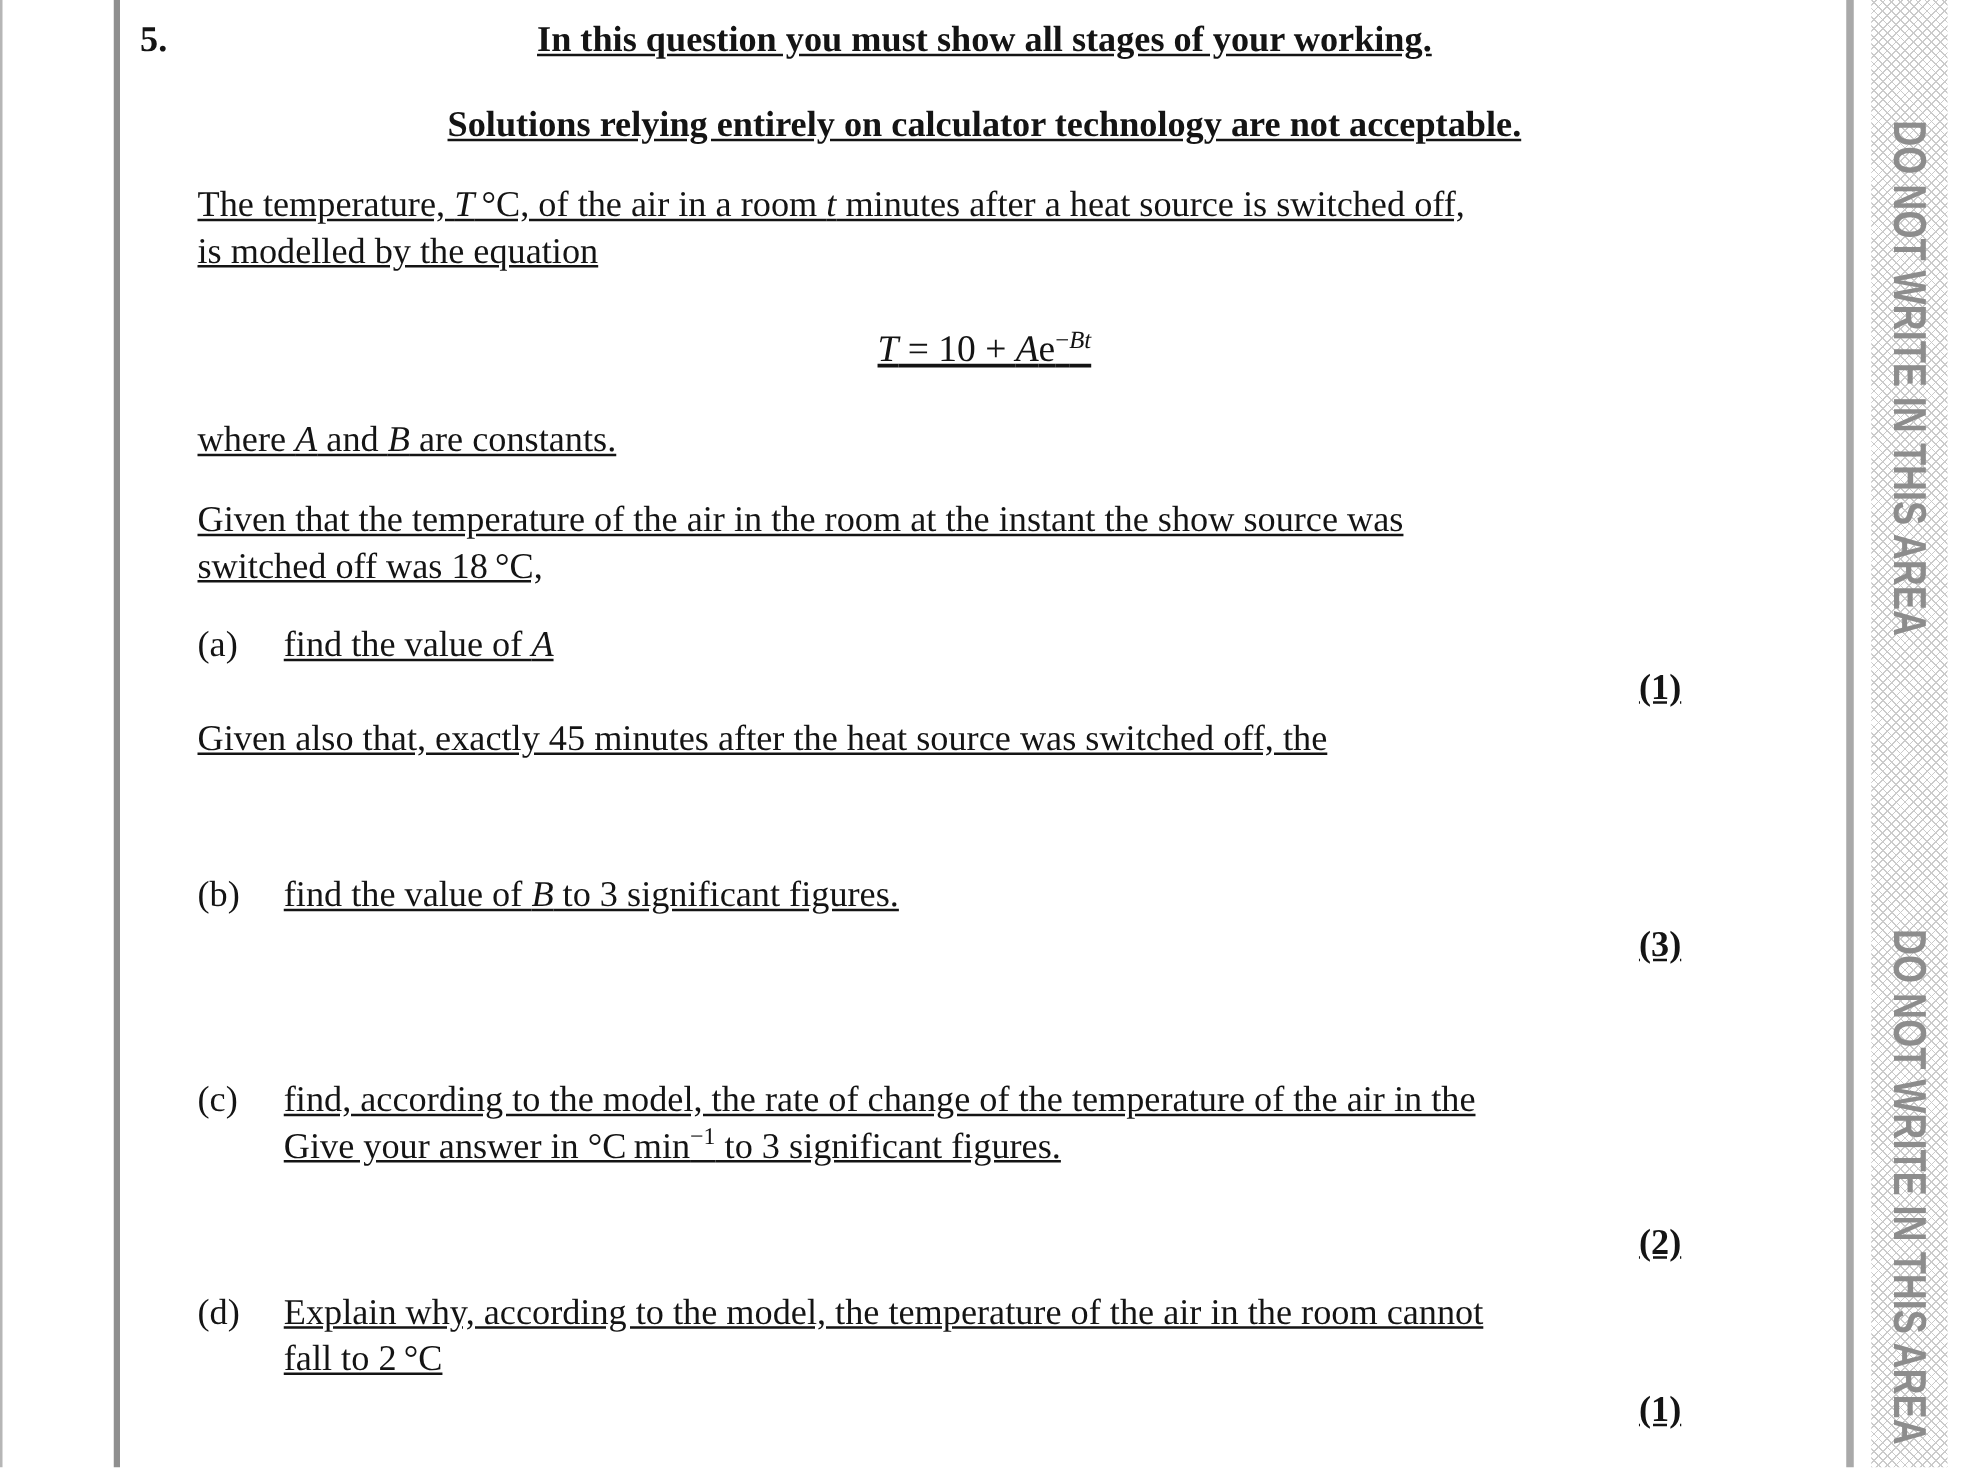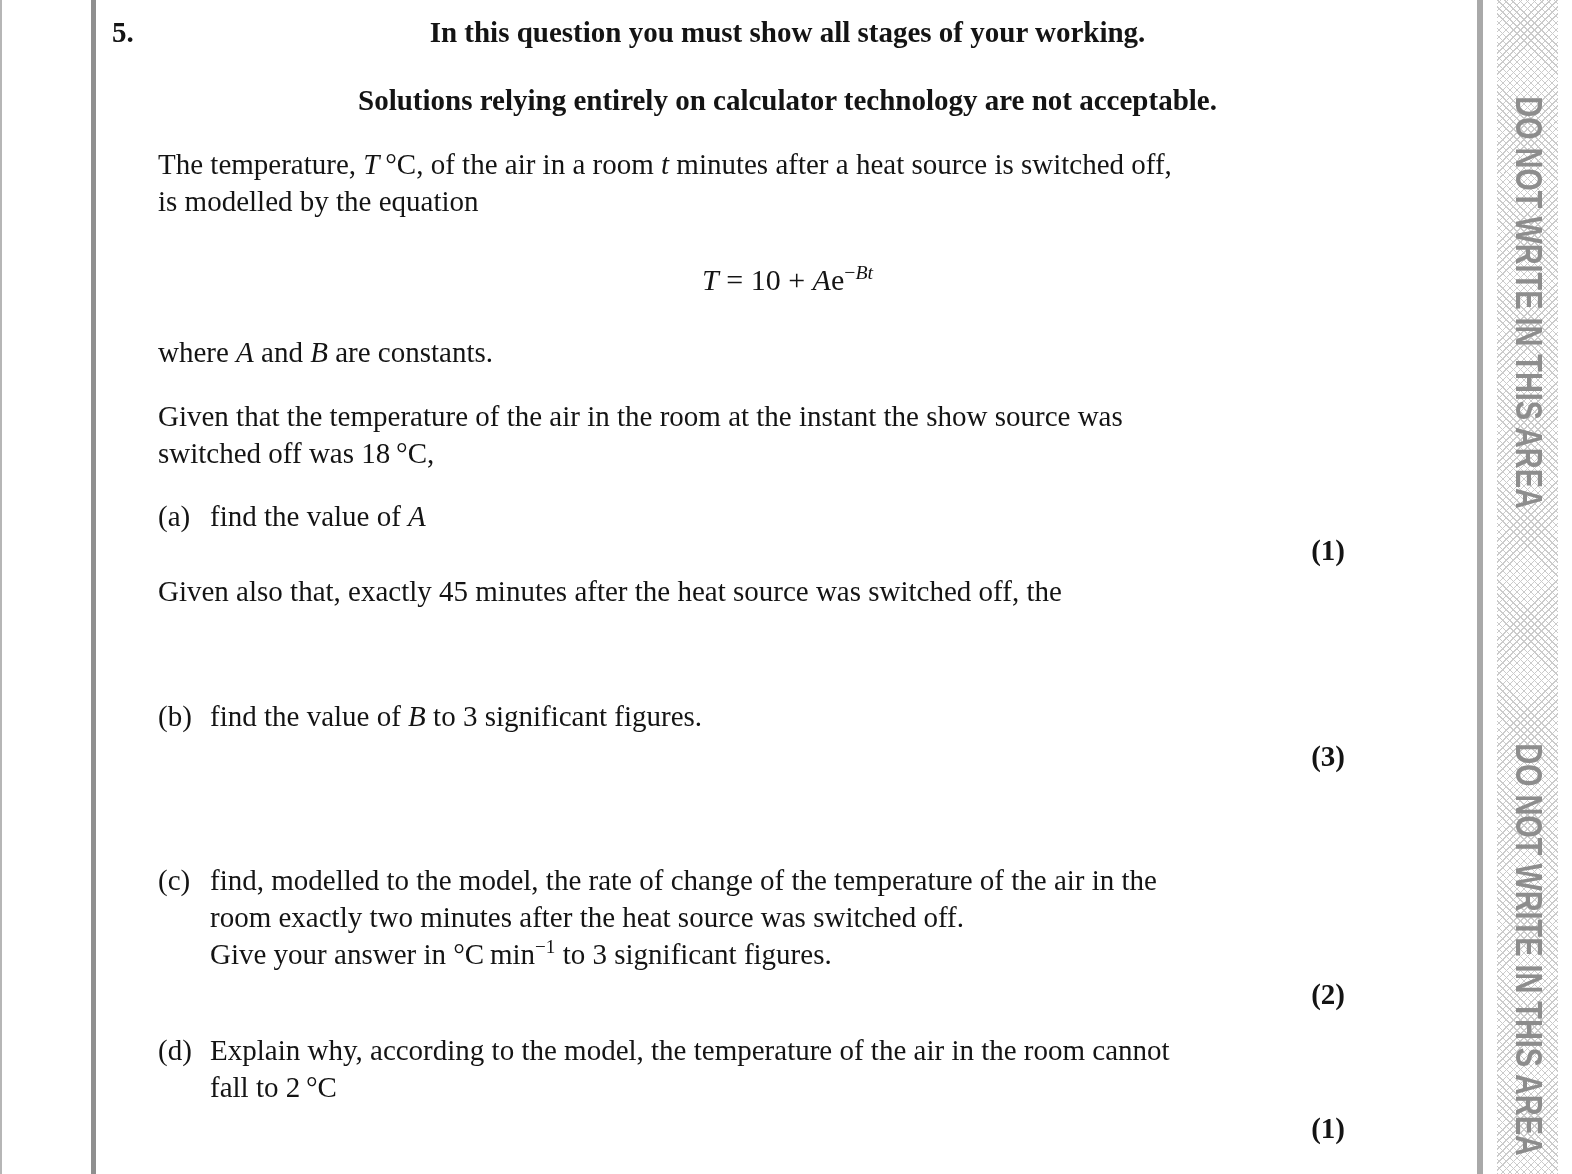--- a/index.html
+++ b/index.html
@@ -5,28 +5,28 @@
   html,body{margin:0;padding:0;}
   body{
     width:1572px;height:1174px;position:relative;overflow:hidden;
     background:#ffffff;color:#141414;
     font-family:"Liberation Serif", serif;
   }
   .left-edge{position:absolute;left:0;top:0;width:2px;height:100%;background:#b6b6b6;}
   .margin-rule{position:absolute;left:91px;top:0;width:5px;height:100%;background:#8f8f8f;}
 
   .content{position:absolute;left:110px;top:0;width:1235px;height:100%;}
-  .blk{position:absolute;font-size:29px;line-height:37px;}
+  .blk{position:absolute;font-size:29px;line-height:37px;text-decoration:underline;}
   .q-number{position:absolute;left:2px;top:14px;font-weight:bold;font-size:29px;line-height:37px;}
   .instr{left:120px;right:0;text-align:center;font-weight:bold;}
   .para{left:48px;right:0;}
   .center-eq{left:120px;right:0;text-align:center;font-size:30px;line-height:56px;}
   .part{left:48px;right:0;}
   .part-label{position:absolute;left:0;top:0;}
-  .part-text{margin-left:52px;}
+  .part-text{margin-left:69px;}
   .mark{left:0;right:0;text-align:right;font-weight:bold;}
   .i{font-style:italic;}
   .sup{font-size:66%;position:relative;top:-0.55em;}
 
   .sidebar-divider{position:absolute;left:1477px;top:0;width:6px;height:100%;background:#a9a9a9;}
   .hatch-band{
     position:absolute;left:1497px;top:0;width:61px;height:100%;
     background-image:
       repeating-linear-gradient(45deg,#cbcbcb 0 1px,transparent 1px 5px),
       repeating-linear-gradient(-45deg,#cbcbcb 0 1px,transparent 1px 5px);
@@ -80,22 +80,21 @@
   <div class="blk part" style="top:698px">
     <span class="part-label">(b)</span>
     <div class="part-text"><span>find the value of </span><span class="i">B</span><span> to 3 significant figures.</span></div>
   </div>
   <div class="blk mark" style="top:738px">(3)</div>
 
 
   <div class="blk part" style="top:862px">
     <span class="part-label">(c)</span>
     <div class="part-text">
-      <div><span>find, modelled to the model, the rate of change of the temperature of the air in the</span></div>
-      <div><span>room exactly two minutes after the heat source was switched off.</span></div>
+      <div><span>find, according to the model, the rate of change of the temperature of the air in the</span></div>
       <div><span>Give your answer in °C min</span><span class="sup">−1</span><span> to 3 significant figures.</span></div>
     </div>
   </div>
   <div class="blk mark" style="top:976px">(2)</div>
 
   <div class="blk part" style="top:1032px">
     <span class="part-label">(d)</span>
     <div class="part-text">
       <div><span>Explain why, according to the model, the temperature of the air in the room cannot</span></div>
       <div><span>fall to 2 °C</span></div>

